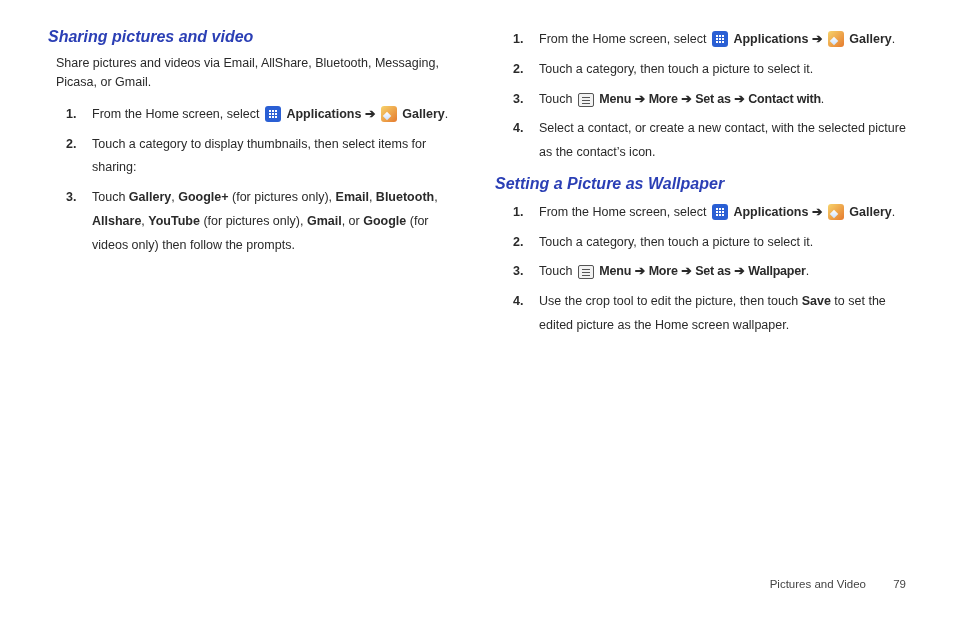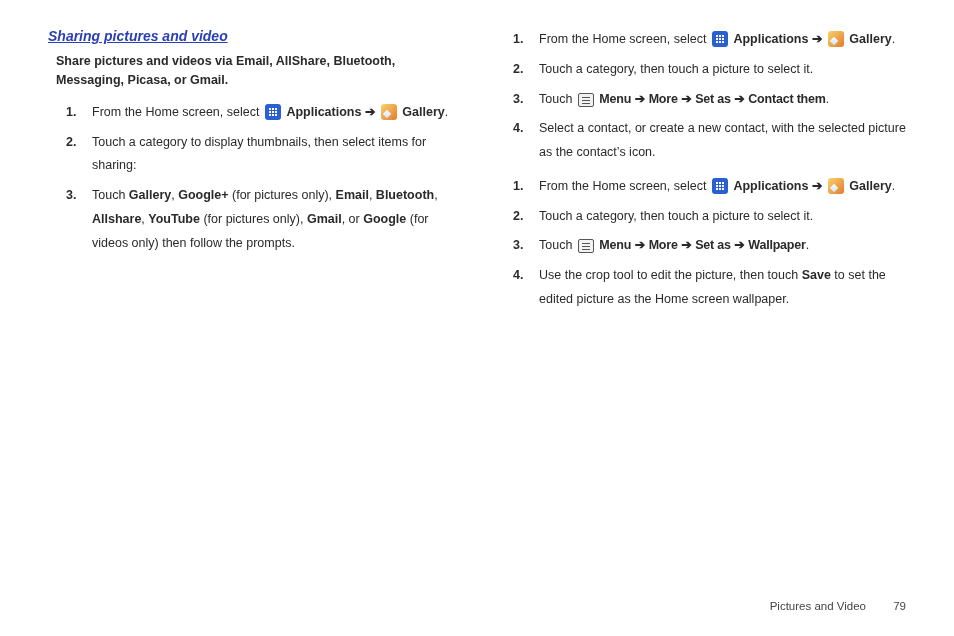--- a/index.html
+++ b/index.html
@@ -22,30 +22,28 @@
   }
   .col {
     flex: 1;
     min-width: 0;
   }
   .section-head {
     font-family: Arial, Helvetica, sans-serif;
     font-weight: bold;
     font-style: italic;
     color: #2b3fb5;
-    font-size: 14px;
+    font-size: 16px;
     margin: 0 0 8px 0;
-    text-decoration: underline;
   }
   .para {
     font-size: 12.5px;
     line-height: 1.55;
     margin: 0 0 10px 8px;
     color: #2a2a2a;
-    font-weight: bold;
   }
   ol.steps {
     list-style: none;
     padding: 0;
     margin: 0 0 10px 0;
     counter-reset: step;
   }
   ol.steps > li {
     counter-increment: step;
     position: relative;
@@ -136,21 +134,21 @@
     content:"";
     position:absolute;
     left:3px; right:3px; top:3px;
     height:1px; background:#555;
     box-shadow: 0 3px 0 #555, 0 6px 0 #555;
   }
   .arrow { font-weight: bold; }
   .footer {
     position: absolute;
     right: 48px;
-    bottom: 24px;
+    bottom: 46px;
     font-size: 11.5px;
     color: #444;
     margin-left: 28px;
   }
   .footer .pnum { margin-left: 24px; }
 </style>
 </head>
 <body>
 
 <div class="page">
@@ -204,25 +202,26 @@
         <li><span>Touch a category, then touch a picture to select it.</span></li>
         <li>
           <span>Touch</span>
           <span class="icon icon-menu"></span>
           <span class="b cond">Menu</span>
           <span class="arrow">➔</span>
           <span class="b cond">More</span>
           <span class="arrow">➔</span>
           <span class="b cond">Set as</span>
           <span class="arrow">➔</span>
-          <span class="b cond">Contact them</span>.
+          <span class="b cond">Contact with</span>.
         </li>
         <li><span>Select a contact, or create a new contact, with the selected picture as the contact’s icon.</span></li>
       </ol>
 
+      <h3 class="section-head">Setting a Picture as Wallpaper</h3>
       <ol class="steps">
         <li>
           <span>From the Home screen, select</span>
           <span class="icon icon-apps"></span>
           <span class="b">Applications</span>
           <span class="b arrow">➔</span>
           <span class="icon icon-gallery"></span>
           <span class="b">Gallery</span>.
         </li>
         <li><span>Touch a category, then touch a picture to select it.</span></li>

